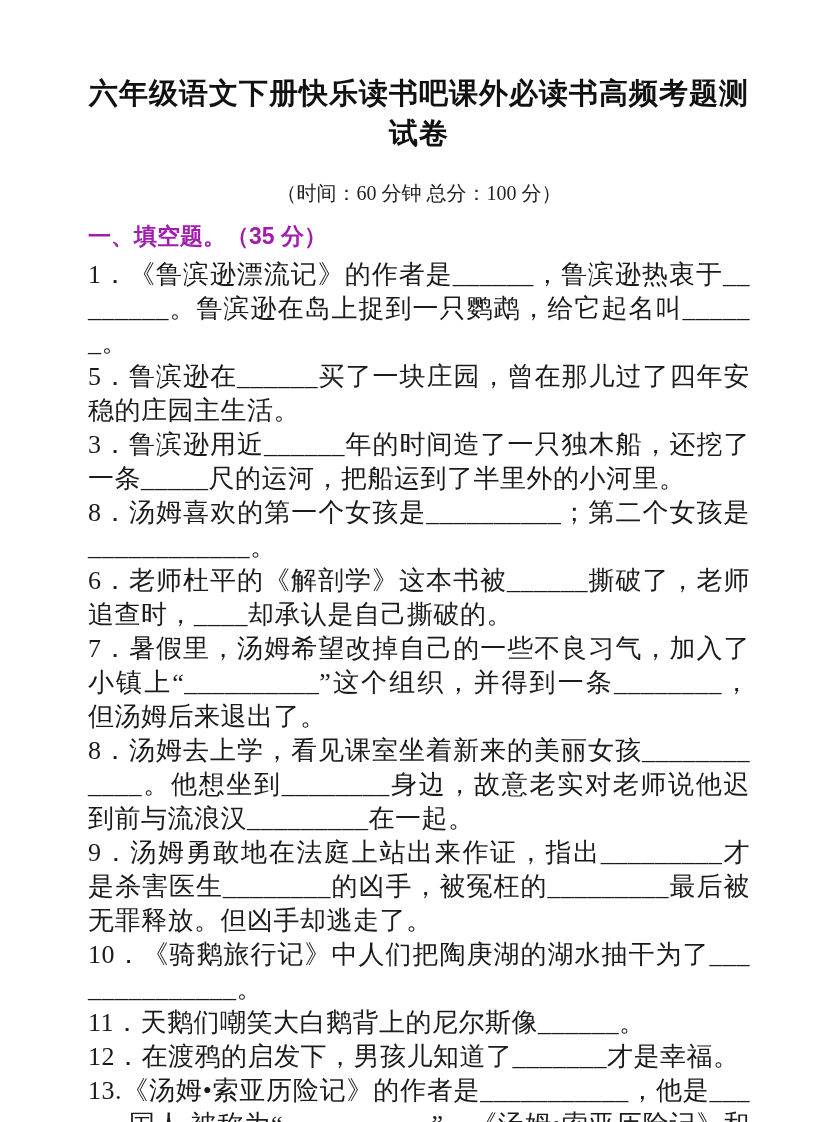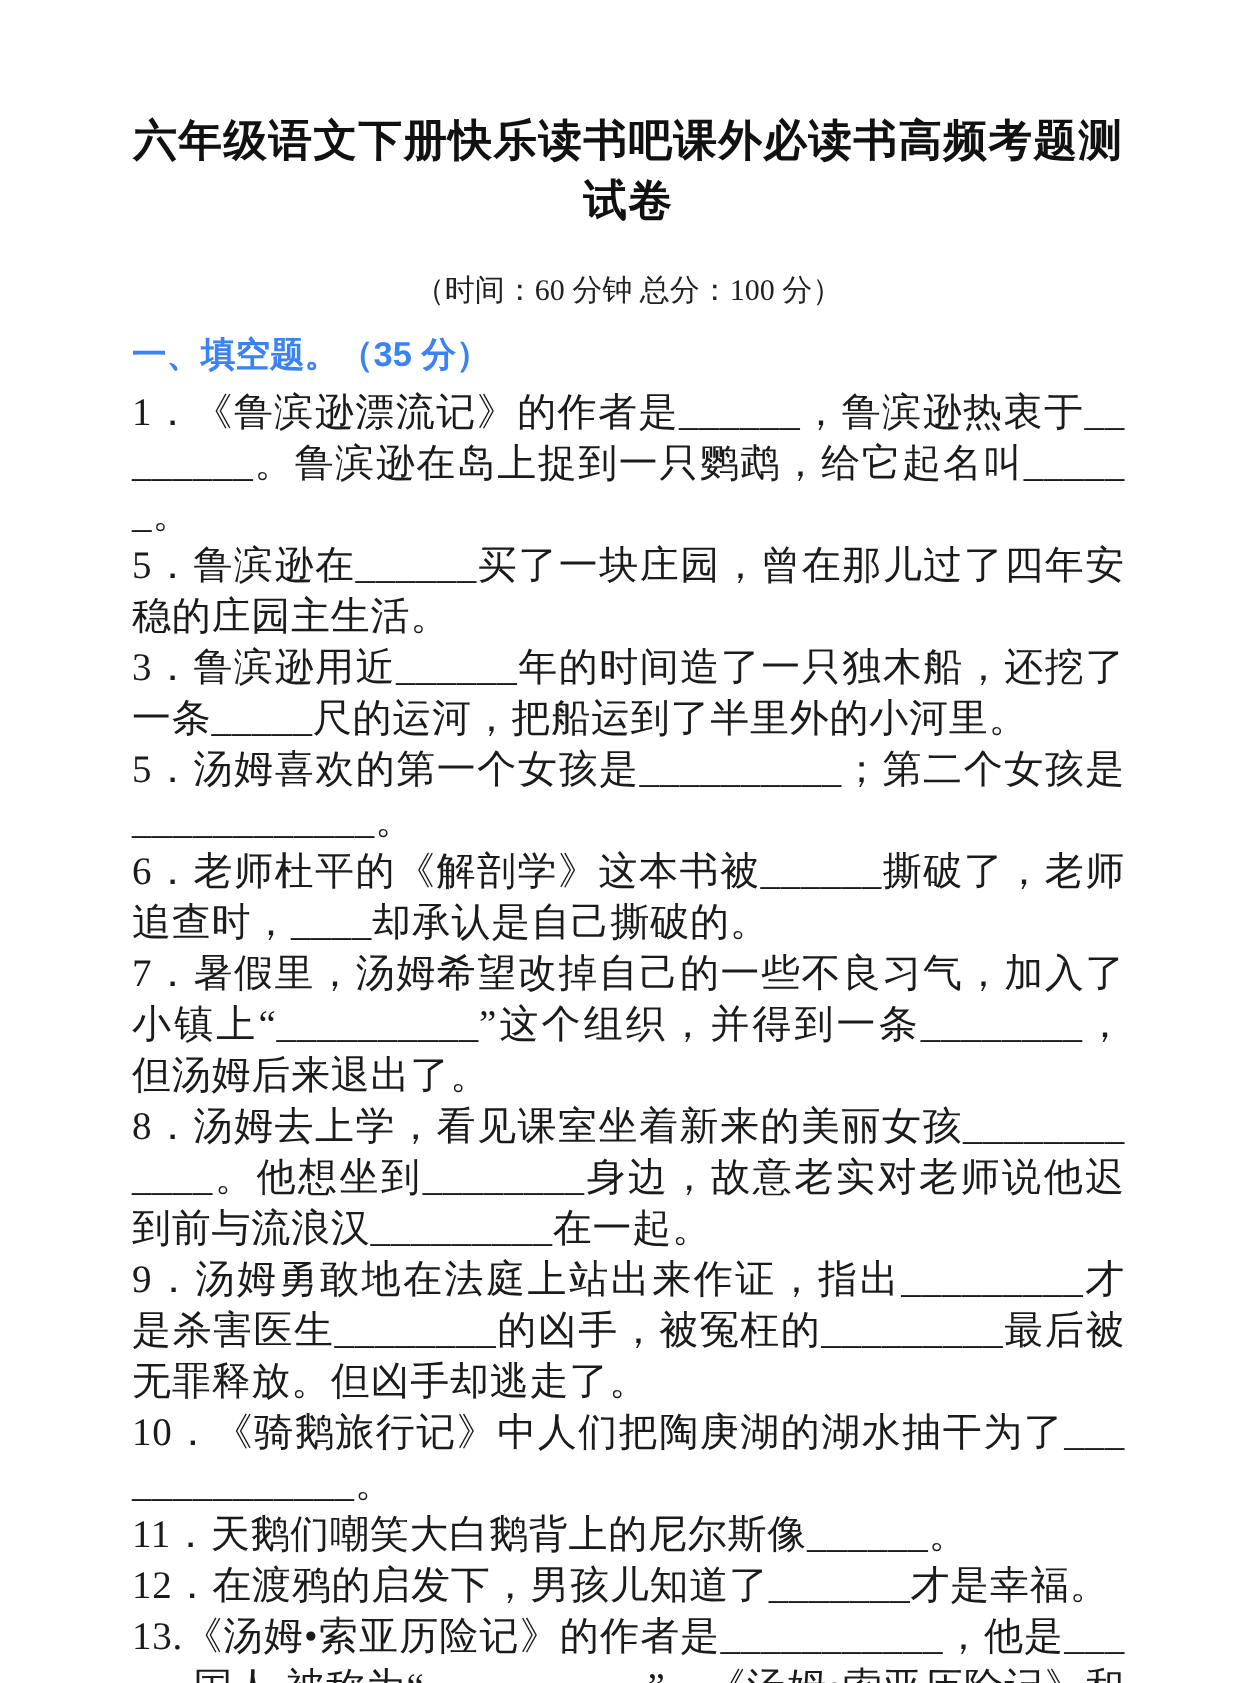--- a/index.html
+++ b/index.html
@@ -34,21 +34,21 @@
     font-size: 20px;
     text-align: center;
     margin-top: 26px;
     color: #222222;
   }
   .section-heading {
     font-family: "Liberation Sans", "DejaVu Sans", sans-serif;
     font-weight: bold;
     font-size: 23px;
     margin: 14px 0 6px 0;
-    color: #3b82f6;
+    color: #a21caf;
   }
   .questions p {
     font-family: "Liberation Serif", "DejaVu Serif", serif;
     font-size: 26px;
     line-height: 34px;
     margin: 0;
     text-align: justify;
     text-justify: inter-ideograph;
     letter-spacing: 0.5px;
     color: #1b1b1b;
@@ -63,21 +63,21 @@
   <h1 class="title">六年级语文下册快乐读书吧课外必读书高频考题测试卷</h1>
 
   <div class="subtitle">（时间：60 分钟  总分：100 分）</div>
 
   <h2 class="section-heading">一、填空题。（35 分）</h2>
 
   <div class="questions">
     <p>1．《鲁滨逊漂流记》的作者是______，鲁滨逊热衷于________。鲁滨逊在岛上捉到一只鹦鹉，给它起名叫______。</p>
     <p>5．鲁滨逊在______买了一块庄园，曾在那儿过了四年安稳的庄园主生活。</p>
     <p>3．鲁滨逊用近______年的时间造了一只独木船，还挖了一条_____尺的运河，把船运到了半里外的小河里。</p>
-    <p>5．汤姆喜欢的第一个女孩是__________；第二个女孩是____________。</p>
+    <p>8．汤姆喜欢的第一个女孩是__________；第二个女孩是____________。</p>
     <p>6．老师杜平的《解剖学》这本书被______撕破了，老师追查时，____却承认是自己撕破的。</p>
     <p>7．暑假里，汤姆希望改掉自己的一些不良习气，加入了小镇上“__________”这个组织，并得到一条________，但汤姆后来退出了。</p>
     <p>8．汤姆去上学，看见课室坐着新来的美丽女孩____________。他想坐到________身边，故意老实对老师说他迟到前与流浪汉_________在一起。</p>
     <p>9．汤姆勇敢地在法庭上站出来作证，指出_________才是杀害医生________的凶手，被冤枉的_________最后被无罪释放。但凶手却逃走了。</p>
     <p>10．《骑鹅旅行记》中人们把陶庚湖的湖水抽干为了______________。</p>
     <p>11．天鹅们嘲笑大白鹅背上的尼尔斯像______。</p>
     <p>12．在渡鸦的启发下，男孩儿知道了_______才是幸福。</p>
     <p>13.《汤姆•索亚历险记》的作者是___________，他是______国人,被称为“___________”。《汤姆•索亚历险记》和《______________》被认为是马克•吐温的姊妹篇。</p>
 
   </div>

